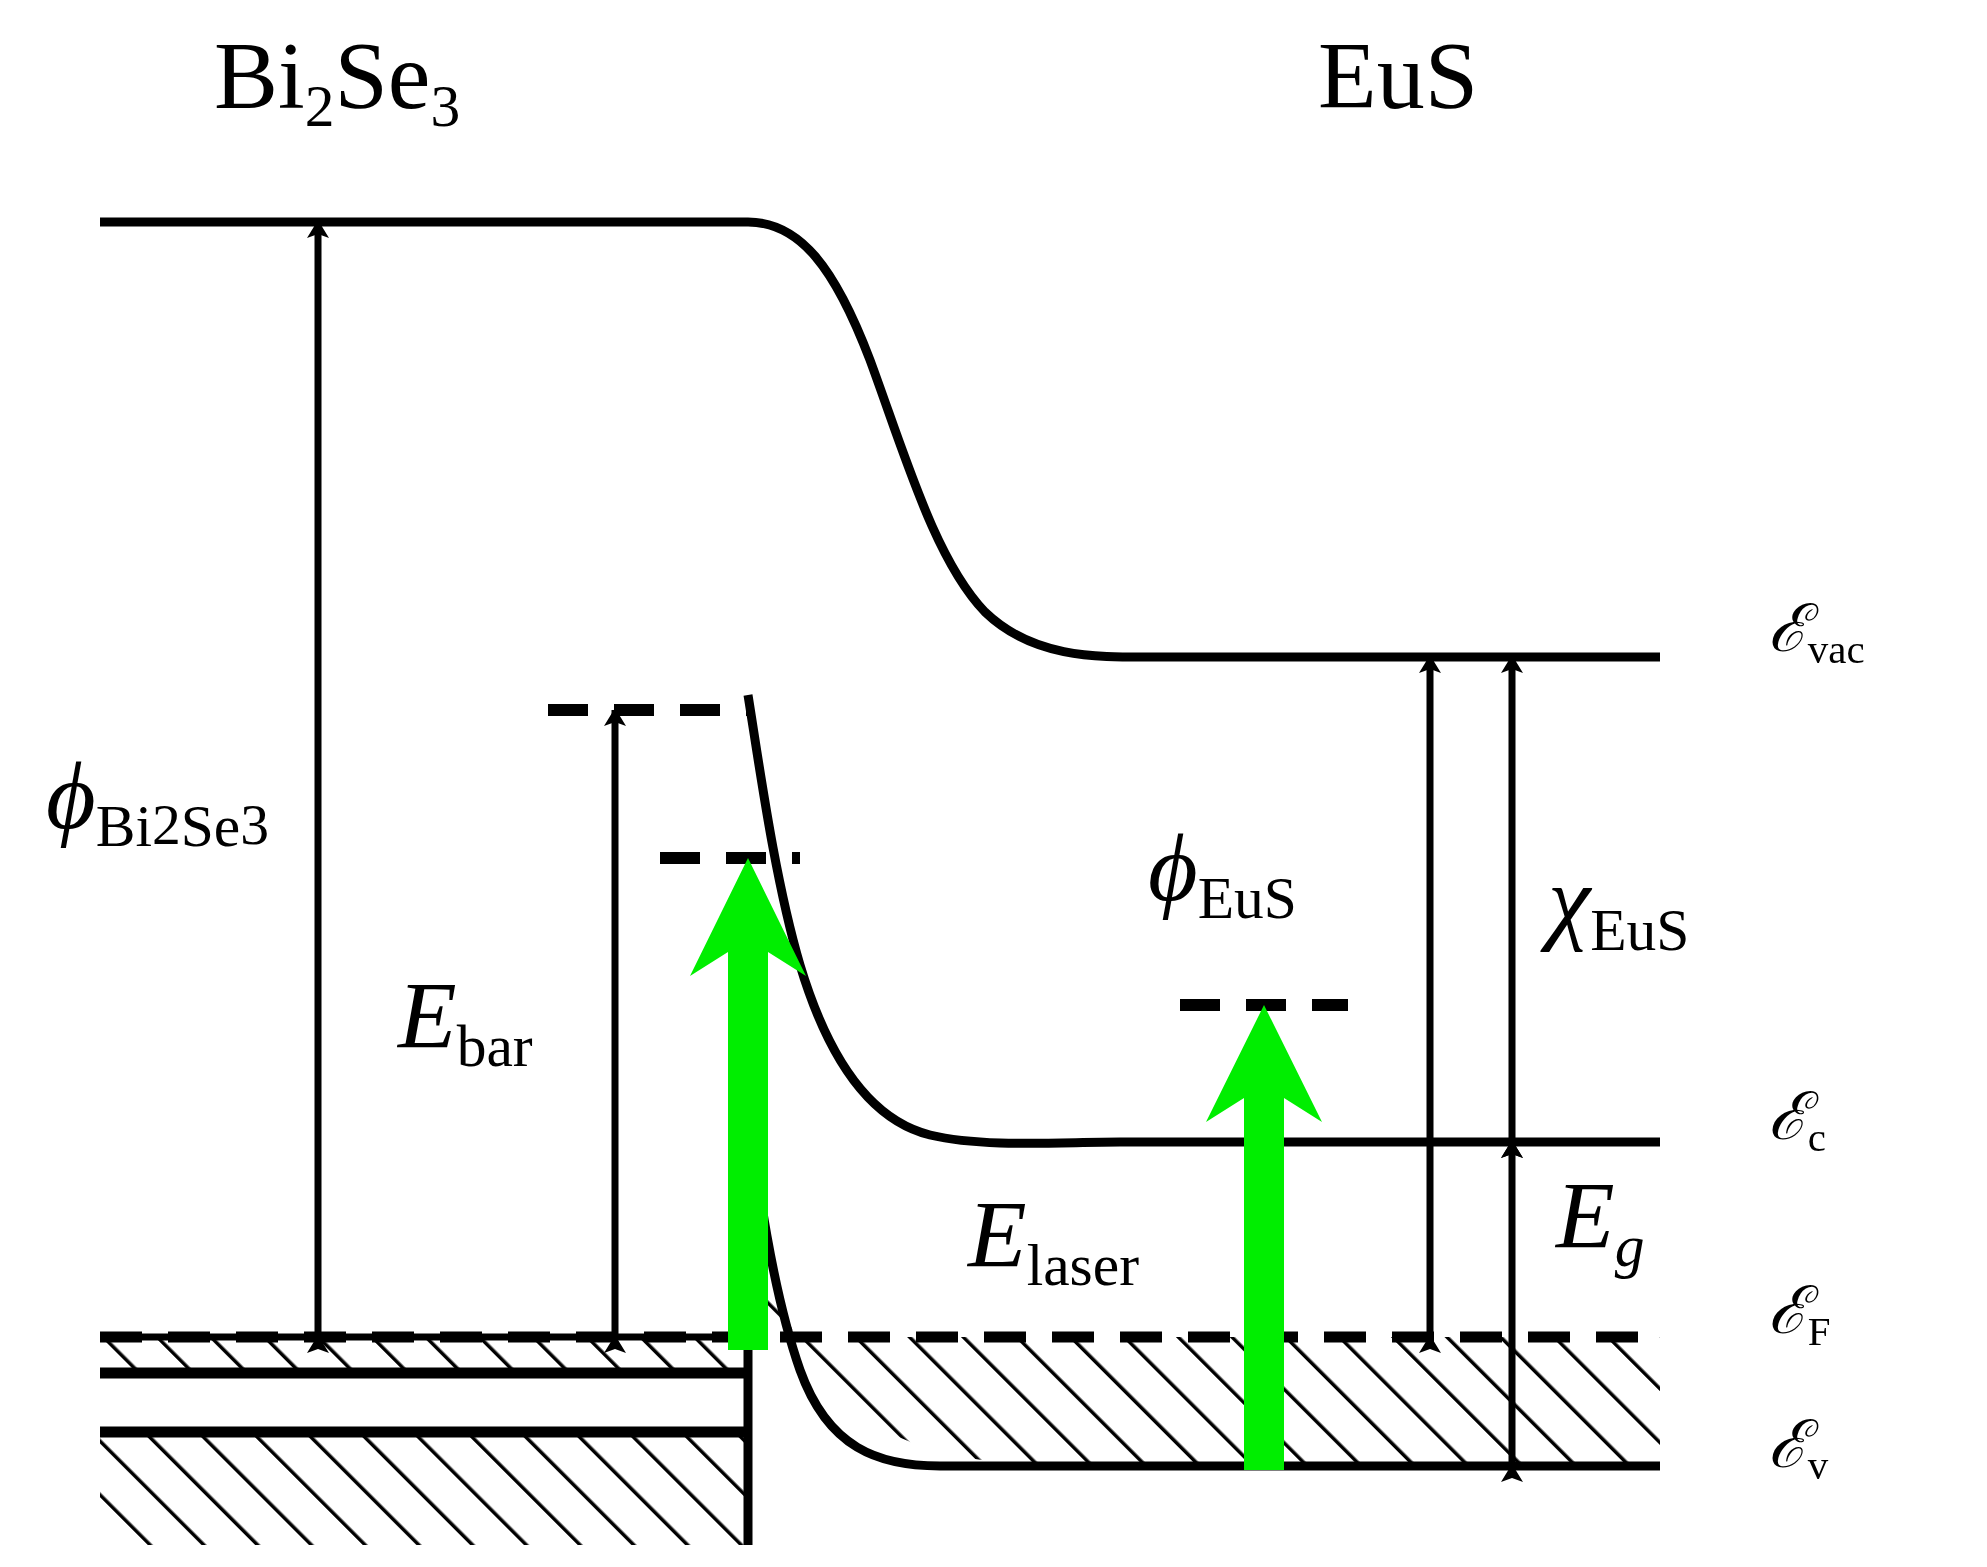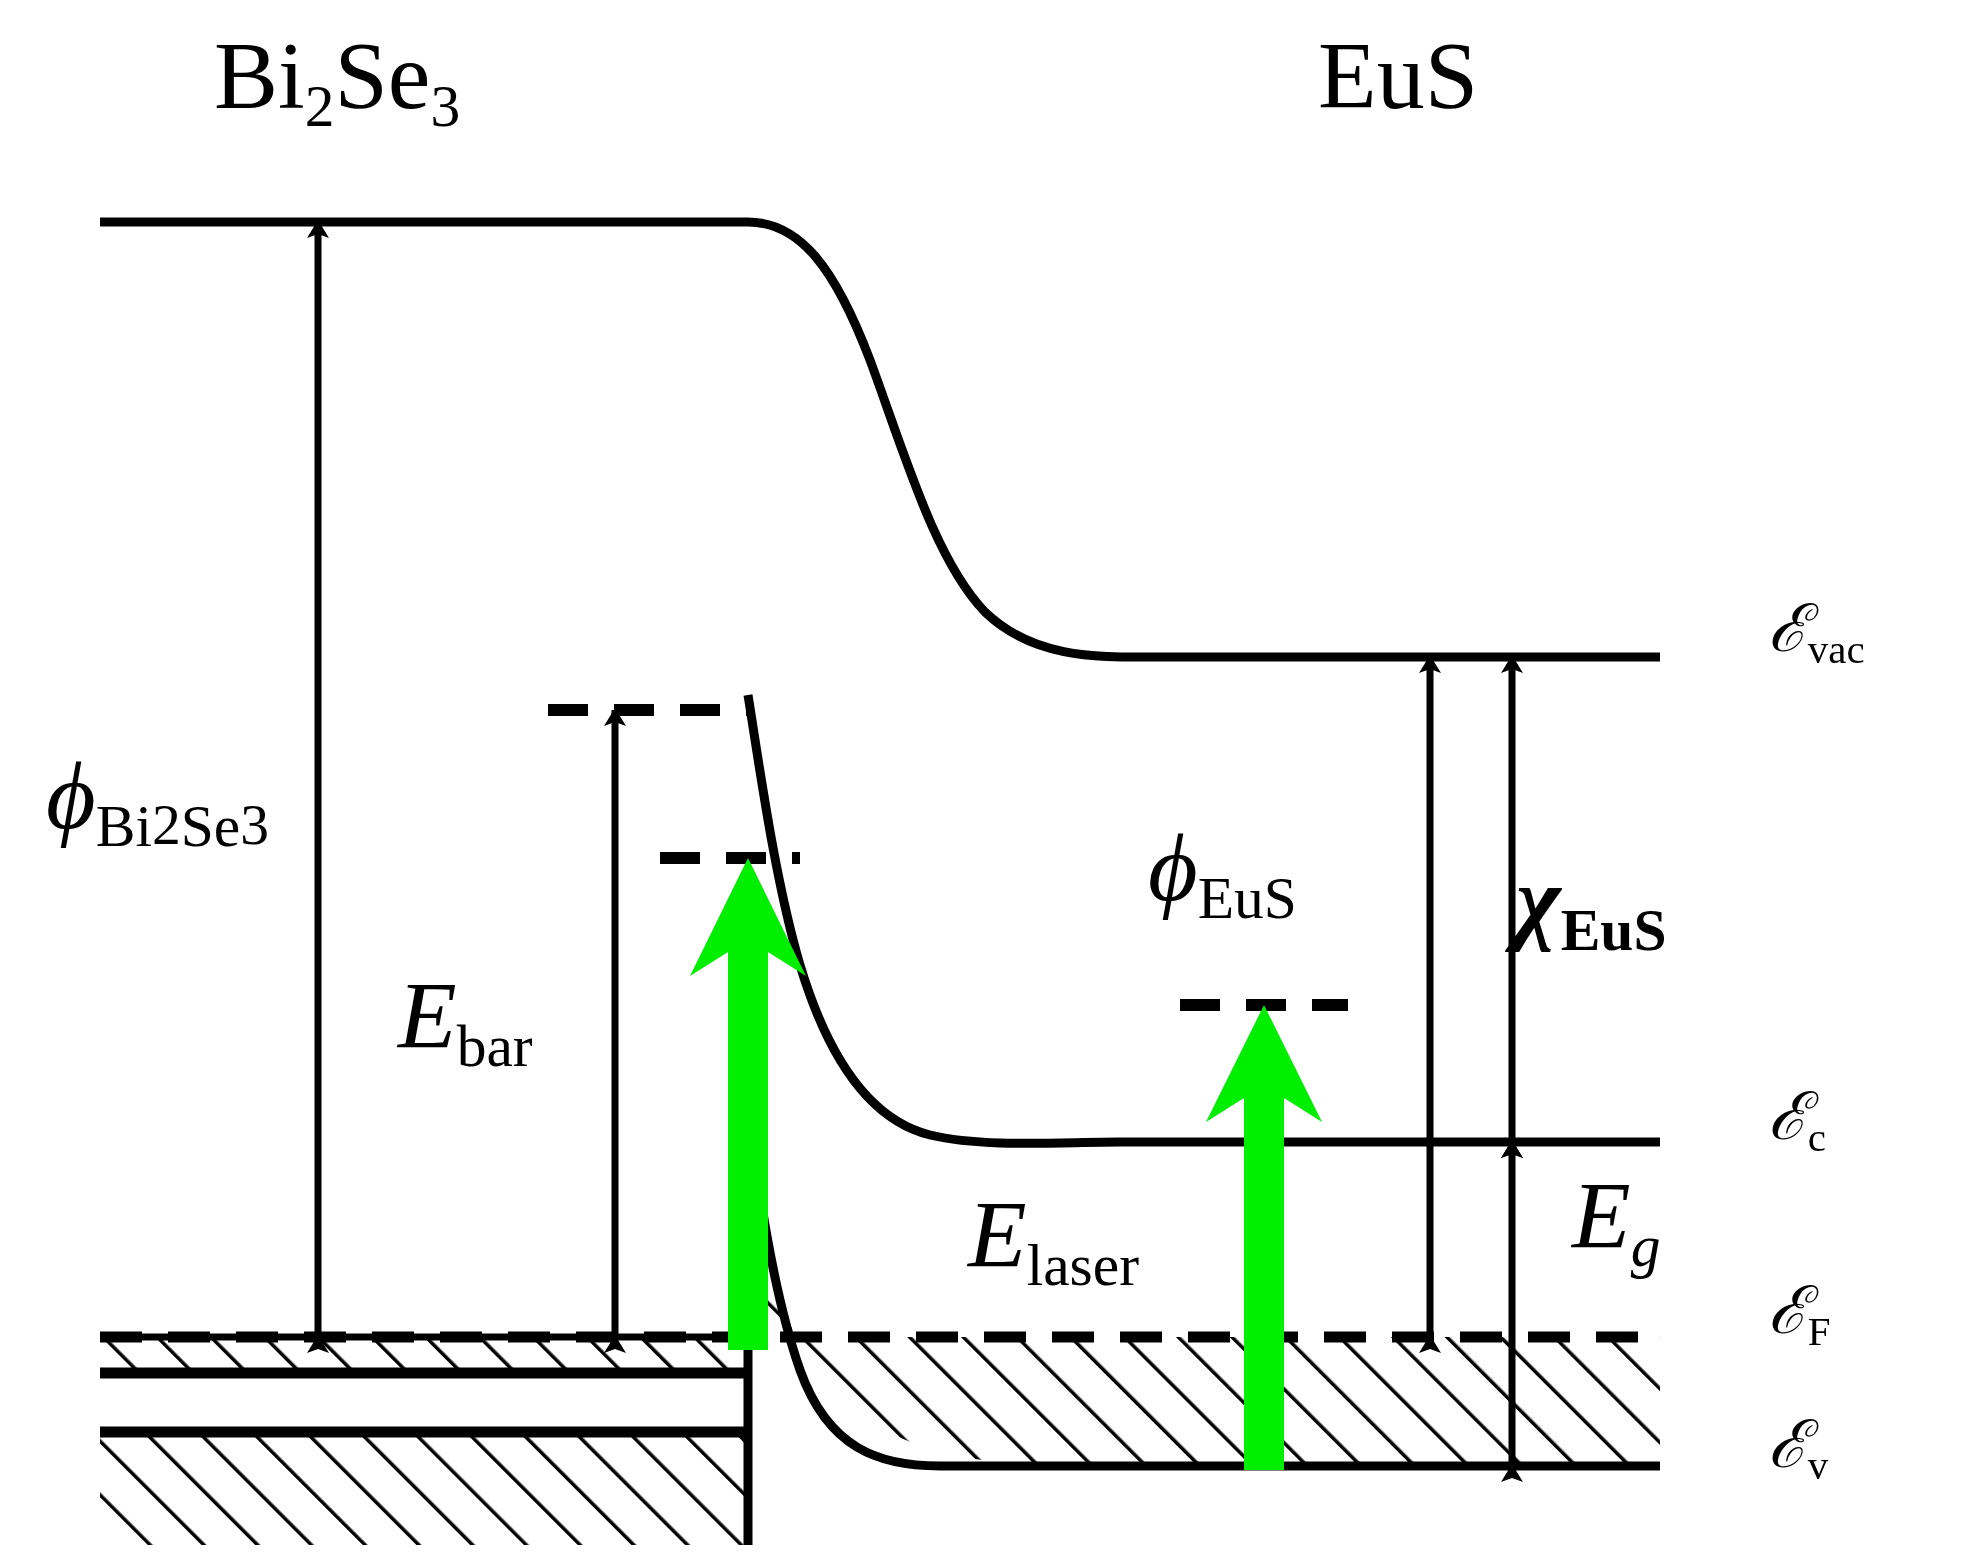--- a/index.html
+++ b/index.html
@@ -168,29 +168,29 @@
   </div>
 
   <div class="lbl big" style="left:398px; top:968px;">
     <span class="mathit">E</span><span class="sub">bar</span>
   </div>
 
   <div class="lbl big" style="left:1148px; top:820px;">
     <span class="mathit">ϕ</span><span class="sub">EuS</span>
   </div>
 
-  <div class="lbl big" style="left:1516px; top:852px;font-weight:bold;">
+  <div class="lbl big" style="left:1548px; top:852px;">
     <span class="mathit">χ</span><span class="sub">EuS</span>
   </div>
 
   <div class="lbl big" style="left:968px; top:1172px;margin-top:15px;">
     <span class="mathit">E</span><span class="sub">laser</span>
   </div>
 
-  <div class="lbl big" style="left:1556px; top:1168px;margin-left:16px;">
+  <div class="lbl big" style="left:1556px; top:1168px;">
     <span class="mathit">E</span><span class="subit">g</span>
   </div>
 
   <div class="lbl med" style="left:1768px; top:596px;">
     <span class="scriptE">ℰ</span><span class="sub">vac</span>
   </div>
 
   <div class="lbl med" style="left:1768px; top:1084px;">
     <span class="scriptE">ℰ</span><span class="sub">c</span>
   </div>

